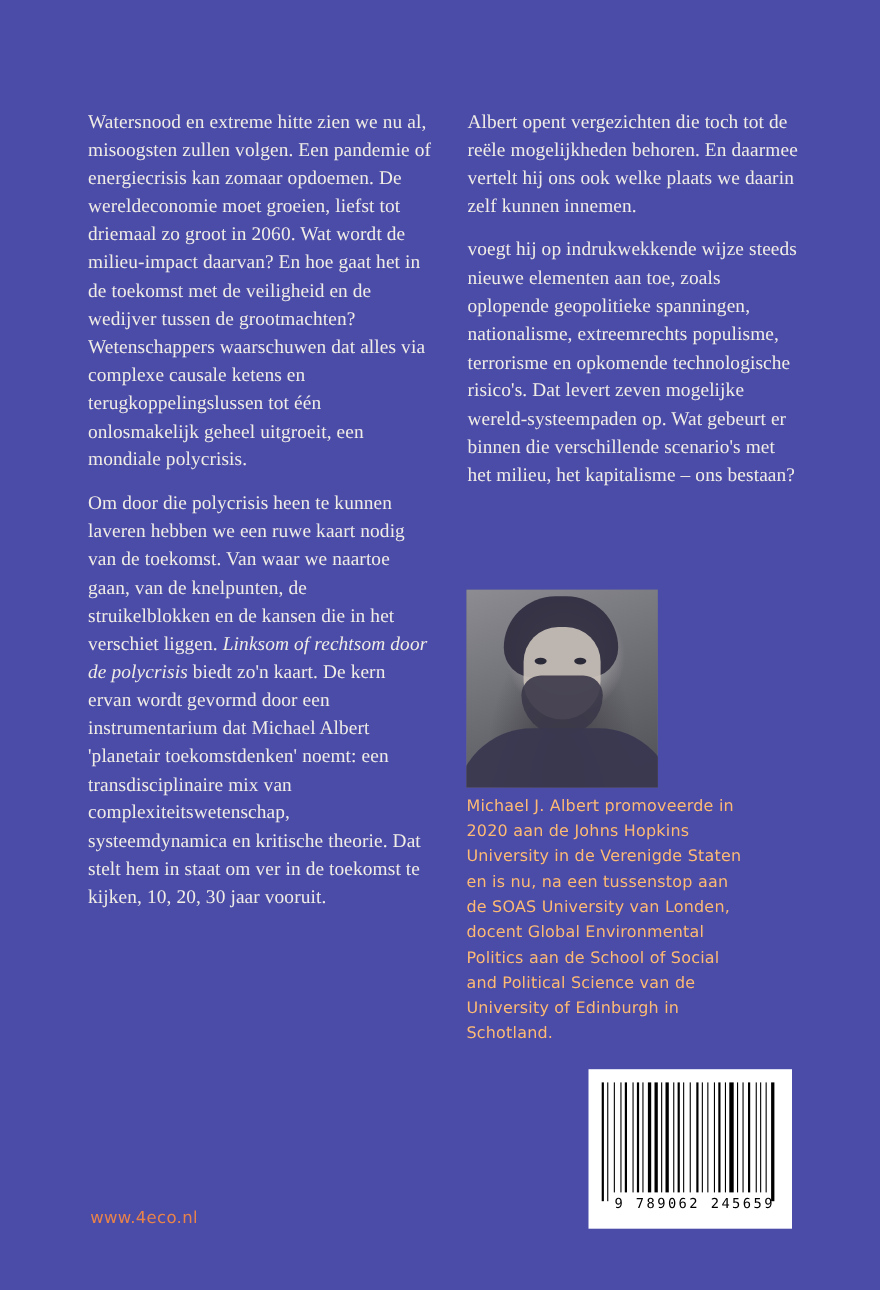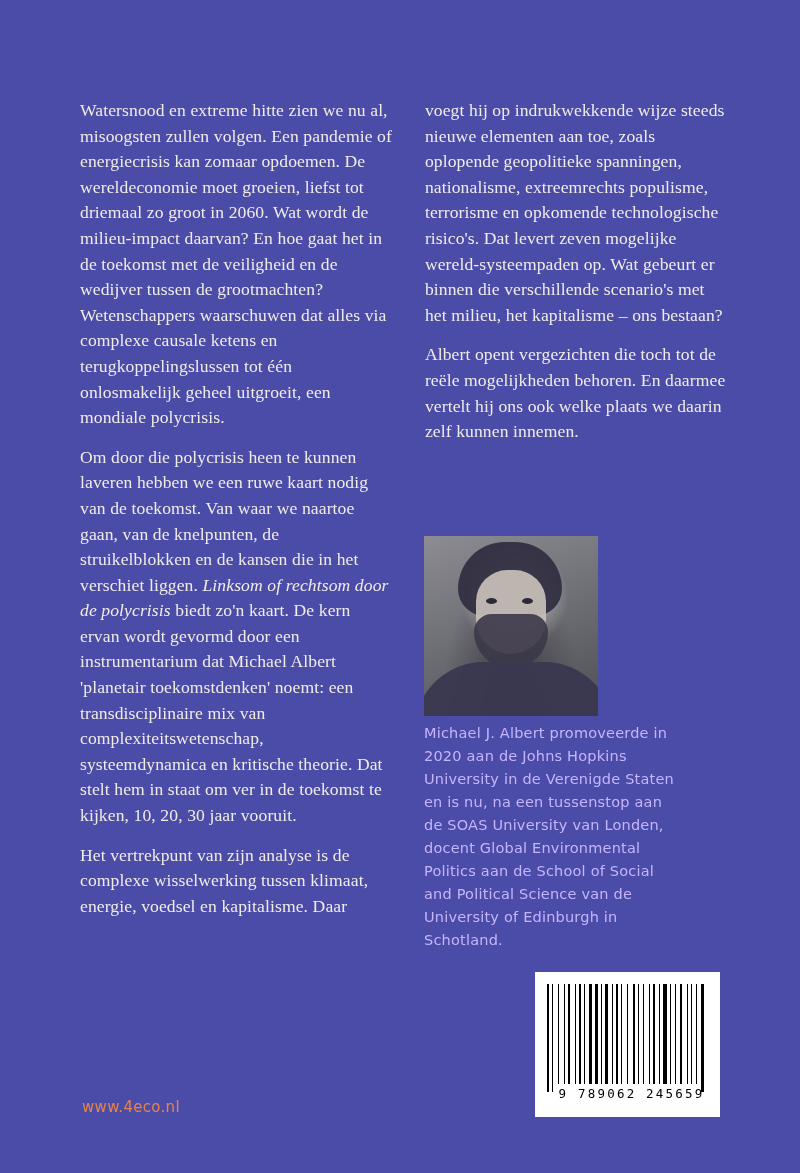--- a/index.html
+++ b/index.html
@@ -109,21 +109,21 @@
     height: 70px;
     border-radius: 90px 90px 0 0;
     background: #3a3850;
     opacity: 0.95;
   }
   .author-bio {
     position: absolute;
     left: 424px;
     top: 722px;
     width: 250px;
-    color: #c4b5fd;
+    color: #fdba74;
     font-family: "DejaVu Sans", sans-serif;
     font-size: 14.5px;
     line-height: 23px;
     letter-spacing: 0.2px;
   }
   .logo-box {
     position: absolute;
     left: 82px;
     top: 1050px;
     width: 110px;
@@ -184,25 +184,24 @@
 </style>
 </head>
 <body>
 
 <div class="page">
 
   <div class="columns">
     <div class="col left">
       <p class="body-text">Watersnood en extreme hitte zien we nu al, misoogsten zullen volgen. Een pandemie of energiecrisis kan zomaar opdoemen. De wereldeconomie moet groeien, liefst tot driemaal zo groot in 2060. Wat wordt de milieu-impact daarvan? En hoe gaat het in de toekomst met de veiligheid en de wedijver tussen de grootmachten? Wetenschappers waarschuwen dat alles via complexe causale ketens en terugkoppelingslussen tot één onlosmakelijk geheel uitgroeit, een mondiale polycrisis.</p>
       <p class="body-text"><span>Om door die polycrisis heen te kunnen laveren hebben we een ruwe kaart nodig van de toekomst. Van waar we naartoe gaan, van de knelpunten, de struikelblokken en de kansen die in het verschiet liggen.</span> <em class="italic">Linksom of rechtsom door de polycrisis</em><span> biedt zo'n kaart. De kern ervan wordt gevormd door een instrumentarium dat Michael Albert 'planetair toekomstdenken' noemt: een transdisciplinaire mix van complexiteitswetenschap, systeemdynamica en kritische theorie. Dat stelt hem in staat om ver in de toekomst te kijken, 10, 20, 30 jaar vooruit.</span></p>
-      <p class="body-text">Het vertrekpunt van zijn analyse is de complexe wisselwerking tussen klimaat, energie, voedsel en kapitalisme. Daar</p>
     </div>
     <div class="col right">
+      <p class="body-text">Albert opent vergezichten die toch tot de reële mogelijkheden behoren. En daarmee vertelt hij ons ook welke plaats we daarin zelf kunnen innemen.</p>
       <p class="body-text">voegt hij op indrukwekkende wijze steeds nieuwe elementen aan toe, zoals oplopende geopolitieke spanningen, nationalisme, extreemrechts populisme, terrorisme en opkomende technologische risico's. Dat levert zeven mogelijke wereld-systeempaden op. Wat gebeurt er binnen die verschillende scenario's met het milieu, het kapitalisme – ons bestaan?</p>
-      <p class="body-text">Albert opent vergezichten die toch tot de reële mogelijkheden behoren. En daarmee vertelt hij ons ook welke plaats we daarin zelf kunnen innemen.</p>
     </div>
   </div>
 
   <div class="author-photo">
     <div class="ph-inner"></div>
     <div class="hair"></div>
     <div class="face"></div>
     <div class="eye l"></div>
     <div class="eye r"></div>
     <div class="beard"></div>

